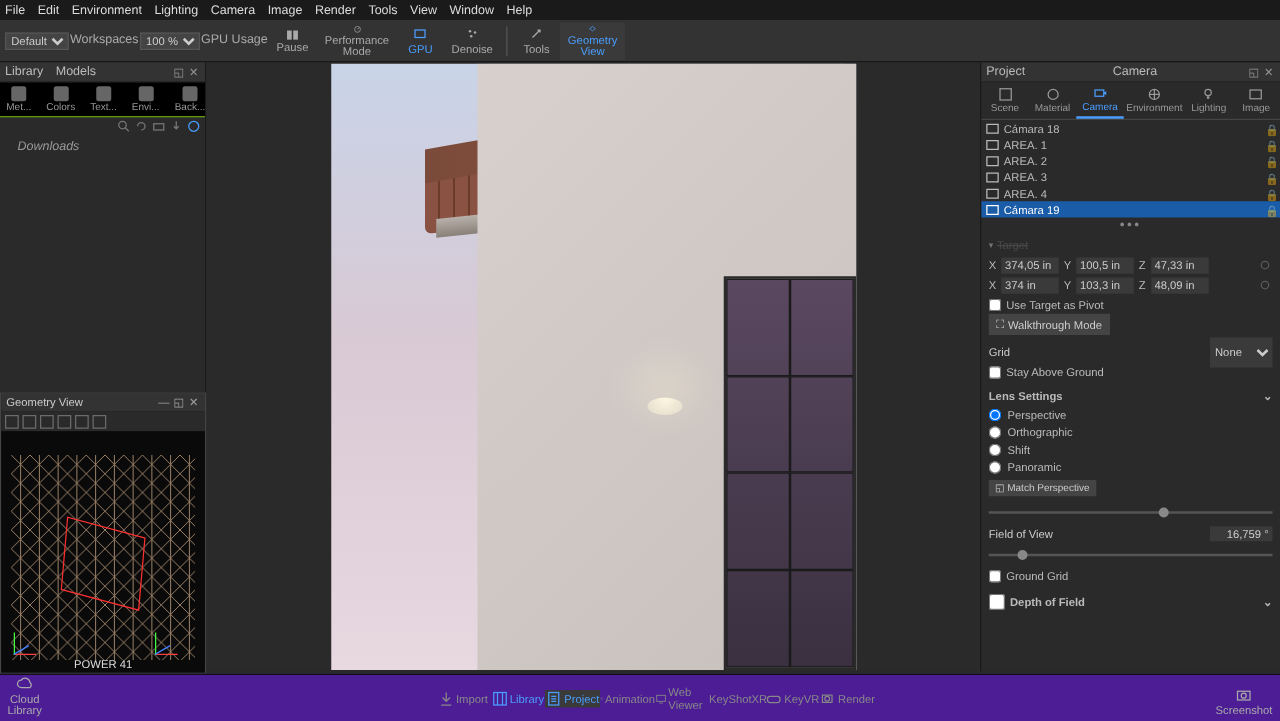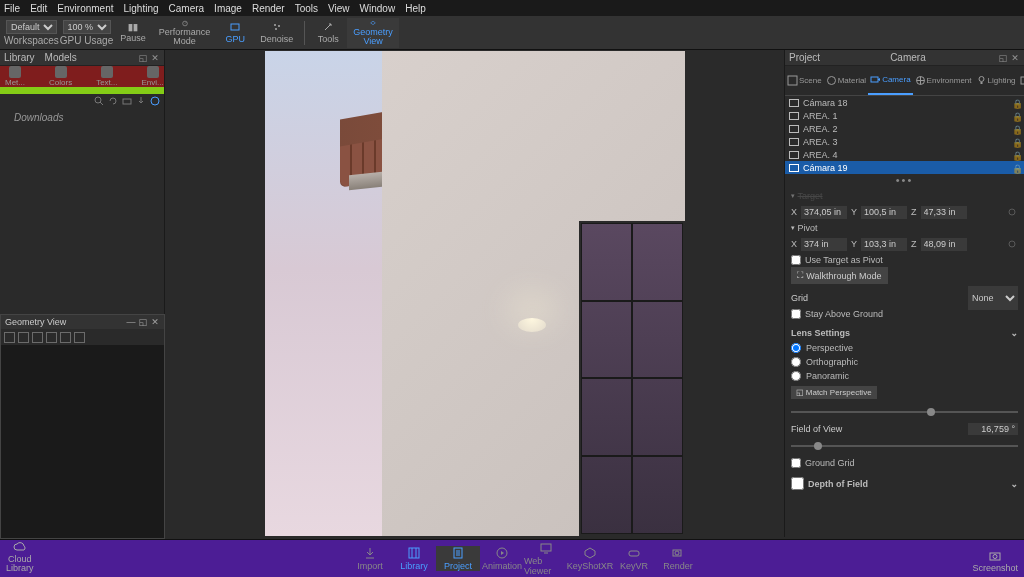--- a/index.html
+++ b/index.html
@@ -1,29 +1,29 @@
 <!DOCTYPE html>
 <html><head>
 <meta charset="utf-8">
 <style>
 * { margin: 0; padding: 0; box-sizing: border-box; font-family: "Segoe UI", Arial, sans-serif; }
 body { background: #2a2a2a; color: #ccc; font-size: 10px; width: 1024px; height: 577px; overflow: hidden; position: relative; }
 .menu-bar { background: #1a1a1a; height: 16px; display: flex; align-items: center; padding: 0 4px; gap: 10px; font-size: 10px; color: #ddd; }
 .menu-bar span { cursor: default; }
 .toolbar { background: #333; height: 34px; display: flex; align-items: center; padding: 2px 4px; gap: 1px; border-bottom: 1px solid #111; }
 .tb-btn { display: flex; flex-direction: column; align-items: center; justify-content: center; gap: 1px; padding: 2px 6px; font-size: 9px; color: #aaa; min-width: 36px; height: 30px; }
-.tb-sel { display: flex; flex-direction: column; align-items: center; gap: 1px; }
+.tb-sel { display: flex; flex-direction: row; align-items: flex-start; gap: 1px; }
 .tb-sel select { background: #444; color: #ccc; border: 1px solid #555; font-size: 9px; height: 14px; }
 .tb-sel-label { font-size: 10px; color: #aaa; }
 .tb-ico { width: 12px; height: 12px; display: inline-block; }
 .main { position: absolute; top: 50px; bottom: 40px; left: 0; right: 0; display: flex; background: #2a2a2a; }
 .left { width: 165px; background: #2a2a2a; display: flex; flex-direction: column; border-right: 1px solid #1a1a1a; }
 .panel-title { background: #333; height: 16px; display: flex; align-items: center; justify-content: space-between; padding: 0 4px; font-size: 10px; color: #bbb; border-bottom: 1px solid #222; }
 .panel-title .tabs { display: flex; gap: 10px; }
-.panel-icons { background: #7f1d1d; height: 28px; display: flex; align-items: center; gap: 18px; padding: 2px; border-bottom: 7px solid #84cc16; }
+.panel-icons { background: #000000; height: 28px; display: flex; align-items: center; gap: 6px; padding: 2px; border-bottom: 1px solid #84cc16; }
 .pic-btn { display: flex; flex-direction: column; align-items: center; font-size: 8px; color: #999; padding: 1px 3px; }
 .pic-ico { width: 12px; height: 12px; background: #666; border-radius: 2px; }
 .pic-btn.active { color: #4a9eff; border-bottom: 1px solid #4a9eff; }
 .search-row { height: 16px; display: flex; justify-content: flex-end; gap: 4px; padding: 2px 4px; background: #2a2a2a; }
 .search-ic { width: 10px; height: 10px; opacity: 0.6; }
 .tree { flex: 1; background: #2a2a2a; overflow: hidden; }
 .tree-item { padding: 2px 6px; font-size: 10px; color: #bbb; }
 .tree-item.hdr { color: #999; font-style: italic; }
 .tree-item.sel { background: #1a5ca8; color: #fff; }
 .tree-item .arrow { display: inline-block; width: 8px; }
@@ -33,21 +33,21 @@
 .window-frame { position: absolute; right: 0; top: 35%; width: 35%; height: 65%; background: linear-gradient(180deg, #5a4860 0%, #3a3040 100%); border: 2px solid #2a2a2a; }
 .wf-grid { position:absolute; inset:0; display:grid; grid-template-columns: 1fr 1fr; grid-template-rows: repeat(4,1fr); }
 .wf-pane { border: 1px solid #1a1a1a; }
 .roof { position: absolute; top: 8%; left: 18%; width: 80%; height: 14%; background: linear-gradient(90deg, #7a4a3a, #9a5a42); transform: skewY(-10deg); border-radius: 0 0 6px 6px; }
 .roof-tiles { position:absolute; bottom:0; left:0; right:0; height:60%; background: repeating-linear-gradient(90deg, #8a5242 0 10px, #6a3a2a 10px 12px); border-radius: 0 0 8px 8px;}
 .upper { position: absolute; top: 0; left: 30%; width: 68%; height: 14%; background: #ccc4c0; }
 .sconce { position: absolute; top: 55%; left: 45%; width: 28px; height: 14px; background: radial-gradient(ellipse at top, #fff8e0 0%, #e8e0d0 80%); border-radius: 50%/50%; box-shadow: 0 -15px 30px 12px rgba(255,248,220,0.3); }
 .eave { position:absolute; top:22%; left:20%; width:78%; height:3%; background: linear-gradient(180deg,#b8b0aa,#888078); transform: skewY(-6deg); }
 .right { width: 240px; background: #2a2a2a; border-left: 1px solid #1a1a1a; display: flex; flex-direction: column; overflow: hidden; }
 .proj-tabs { height: 30px; display: flex; border-bottom: 1px solid #444; }
-.ptab { flex: 1; display: flex; flex-direction: row; align-items: center; justify-content: center; font-size: 8px; color: #999; gap: 1px; padding: 2px; }
+.ptab { flex: 1; display: flex; flex-direction: column; align-items: center; justify-content: center; font-size: 8px; color: #999; gap: 1px; padding: 2px; }
 .ptab.active { color: #4a9eff; border-bottom: 2px solid #4a9eff; }
 .ptab-ico { width: 11px; height: 11px; }
 .cam-list { background: #2a2a2a; }
 .cam-row { display: flex; align-items: center; padding: 1px 4px; font-size: 9px; color: #bbb; height: 13px; gap: 4px; }
 .cam-row.sel { background: #1a5ca8; color: #fff; }
 .cam-ico { width: 10px; height: 8px; border: 1px solid currentColor; position: relative; }
 .cam-lock { margin-left: auto; width: 8px; height: 8px; opacity: 0.5; }
 .side-strip { position: absolute; top: 0; left: -18px; width: 18px; background: #2a2a2a; display: flex; flex-direction: column; gap: 3px; padding-top: 3px; }
 .dots { text-align: center; color: #888; height: 12px; font-size: 11px; letter-spacing: 2px; }
 .props { flex: 1; overflow-y: auto; padding: 2px 6px; }
@@ -75,21 +75,21 @@
 .gv-canvas { position: absolute; top: 30px; bottom: 0; left: 0; right: 0; background: #0a0a0a; overflow: hidden; }
 .wire { position: absolute; inset: 10% 5% 5% 5%; background: linear-gradient(45deg, transparent 48%, #c0a080 49%, #c0a080 51%, transparent 52%), linear-gradient(-45deg, transparent 48%, #c0a080 49%, #c0a080 51%, transparent 52%), linear-gradient(90deg, transparent 48%, #c0a080 49%, #c0a080 51%, transparent 52%); background-size: 15px 15px; opacity: 0.8; }
 .wire-red { position: absolute; top:40%; left:30%; width:40%; height:30%; border: 1px solid #ff3030; transform: rotate(15deg) skewX(10deg); }
 .axis { position: absolute; bottom: 14px; left: 10px; width: 30px; height: 30px; }
 .axis2 { position: absolute; bottom: 14px; right: 10px; width: 30px; height: 30px; }
 .axis-x { position: absolute; bottom: 0; left: 0; width: 18px; height: 1px; background: #ff4040; }
 .axis-y { position: absolute; bottom: 0; left: 0; width: 1px; height: 18px; background: #40ff40; }
 .axis-z { position: absolute; bottom: 0; left: 0; width: 14px; height: 1px; background: #4080ff; transform: rotate(-30deg); transform-origin: left; }
 .gv-label { position: absolute; bottom: 2px; left: 0; right: 0; text-align: center; font-size: 9px; color: #ddd; }
 .bottom-bar { position: absolute; bottom: 0; left: 0; right: 0; height: 38px; background: #4c1d95; display: flex; align-items: center; justify-content: center; border-top: 1px solid #111; padding-left: 24px; }
-.bb-btn { display: flex; flex-direction: column; align-items: center; justify-content: center; gap: 1px; width: 44px; font-size: 9px; color: #888; }
+.bb-btn { display: flex; flex-direction: row; align-items: center; justify-content: center; gap: 1px; width: 44px; font-size: 9px; color: #888; }
 .bb-btn.active { color: #4a9eff; }
 .bb-btn.hl { background: #3a3a3a; }
 .bb-ico { width: 14px; height: 14px; }
 .bb-left { position: absolute; left: 6px; bottom: 4px; display: flex; gap: 6px; }
 .bb-right { position: absolute; right: 6px; bottom: 4px; }
 .cl-btn { display: flex; flex-direction: column; align-items: center; font-size: 9px; color: #aaa; }
 .right-wrap { position: relative; display: flex; flex: 1; flex-direction: column; }
 .panel-ctl { display: flex; gap: 2px; }
 .panel-ctl span { width: 10px; height: 10px; display: inline-flex; align-items: center; justify-content: center; font-size: 9px; opacity: 0.7; }
 .dim { opacity: 0.5; }
@@ -362,24 +362,20 @@
           <span class="prop-label">X</span>
             <input class="prop-input" value="374,05 in" style="">
           <span class="prop-label">Y</span>
             <input class="prop-input" value="100,5 in" style="">
           <span class="prop-label">Z</span>
             <input class="prop-input" value="47,33 in" style="">
           <svg class="prop-gear" viewBox="0 0 12 12">
               <circle cx="6" cy="6" r="3" fill="none" stroke="#888"></circle>
             </svg>
         </div>
-        <div class="sec-hdr">
-            <span class="car">▾</span>
-            <span>Pivot</span>
-          </div>
         <div class="prop-row">
           <span class="prop-label">X</span>
             <input class="prop-input" value="374 in" style="">
           <span class="prop-label">Y</span>
             <input class="prop-input" value="103,3 in" style="">
           <span class="prop-label">Z</span>
             <input class="prop-input" value="48,09 in" style="">
           <svg class="prop-gear" viewBox="0 0 12 12">
               <circle cx="6" cy="6" r="3" fill="none" stroke="#888"></circle>
             </svg>
@@ -406,20 +402,24 @@
         <div class="radio-row">
             <input type="radio" checked="" style="">
             <span>Perspective</span>
           </div>
         <div class="radio-row">
             <input type="radio" style="">
             <span>Orthographic</span>
           </div>
         <div class="radio-row">
             <input type="radio" style="">
+            <span>Shift</span>
+          </div>
+        <div class="radio-row">
+            <input type="radio" style="">
             <span>Panoramic</span>
           </div>
         <div style="height:3px"></div>
         <button class="btn-small">◱ <span>Match Perspective</span></button>
         <div style="height:4px"></div>
         <div class="slider-row">
             <div class="slider-track">
               <div class="slider-thumb" style="left:60%"></div>
             </div>
           </div>
@@ -462,20 +462,35 @@
     </div>
   </div>
   <div class="gv-tb">
     <span class="gv-ic"></span>
     <span class="gv-ic"></span>
     <span class="gv-ic"></span>
     <span class="gv-ic"></span>
     <span class="gv-ic"></span>
     <span class="gv-ic"></span>
   </div>
+  <div class="gv-canvas">
+    <div class="wire"></div>
+    <div class="wire-red"></div>
+    <div class="axis">
+        <div class="axis-x"></div>
+        <div class="axis-y"></div>
+        <div class="axis-z"></div>
+      </div>
+    <div class="axis2">
+        <div class="axis-x"></div>
+        <div class="axis-y"></div>
+        <div class="axis-z"></div>
+      </div>
+    <div class="gv-label">POWER 41</div>
+  </div>
 </div>
 
 <div class="bottom-bar">
   <div class="bb-left">
     <div class="cl-btn">
         <svg width="14" height="14" viewBox="0 0 14 14">
           <path d="M4 9 a3 3 0 0 1 0-6 a4 4 0 0 1 7 2 a2.5 2.5 0 0 1 0 4 Z" fill="none" stroke="#aaa"></path>
         </svg>
         <span style="white-space:pre;text-align:center;line-height:1">Cloud
 Library</span>

